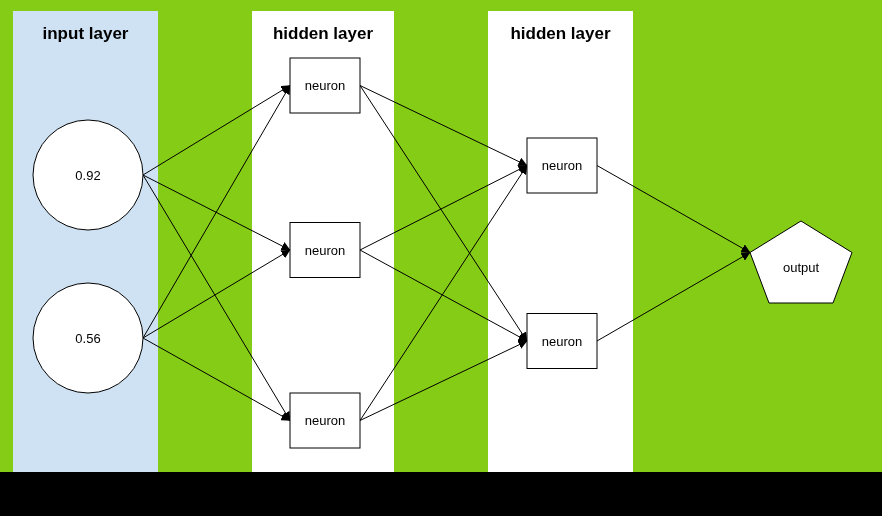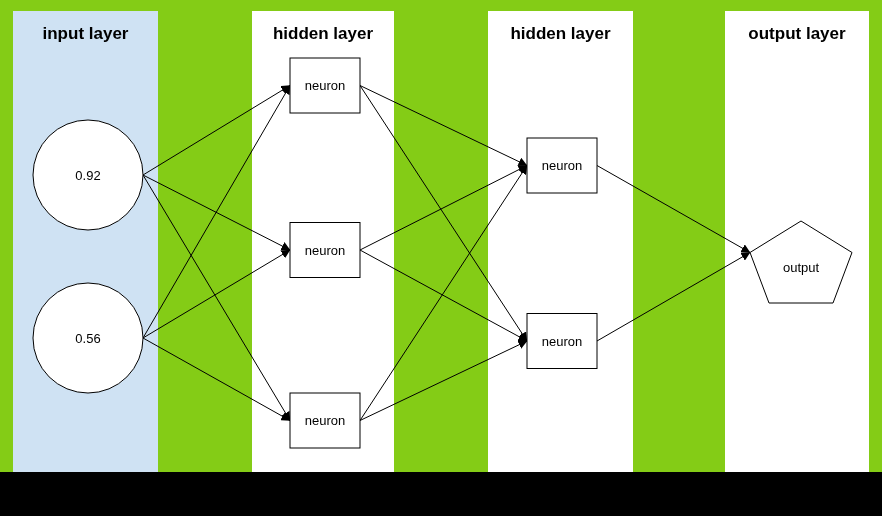--- a/index.html
+++ b/index.html
@@ -64,23 +64,20 @@
 
   <div class="panel panel-input">
     <div class="layer-title">input layer</div>
   </div>
   <div class="panel panel-hidden1">
     <div class="layer-title">hidden layer</div>
   </div>
   <div class="panel panel-hidden2">
     <div class="layer-title">hidden layer</div>
   </div>
-  <div class="panel panel-output">
-    <div class="layer-title">output layer</div>
-  </div>
 
   <svg class="overlay" viewBox="0 0 882 516" xmlns="http://www.w3.org/2000/svg">
     <defs>
       <marker id="arrow" viewBox="0 0 10 10" refX="9.5" refY="5" markerWidth="9" markerHeight="9" orient="auto">
         <path d="M0,0 L10,5 L0,10 z" fill="#000000"></path>
       </marker>
     </defs>
 
     <line class="edge" x1="143" y1="175" x2="290" y2="85.5" marker-end="url(#arrow)"></line>
     <line class="edge" x1="143" y1="175" x2="290" y2="250" marker-end="url(#arrow)"></line>

